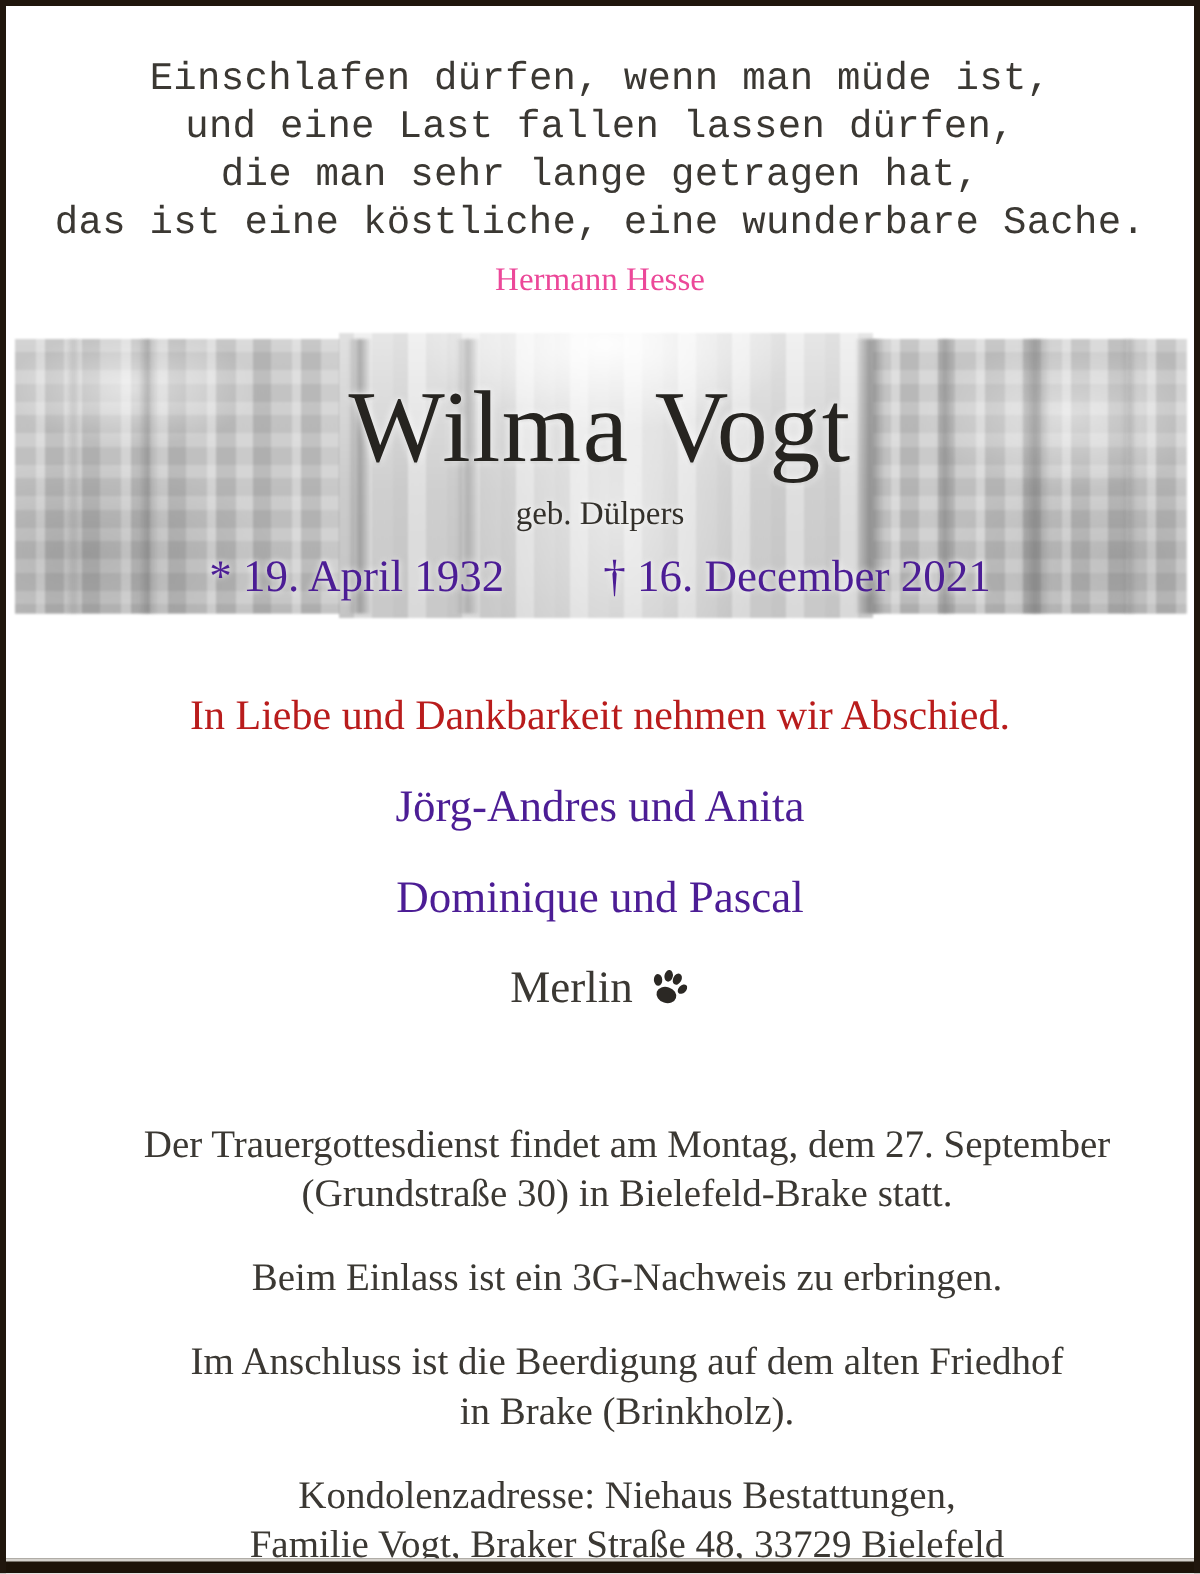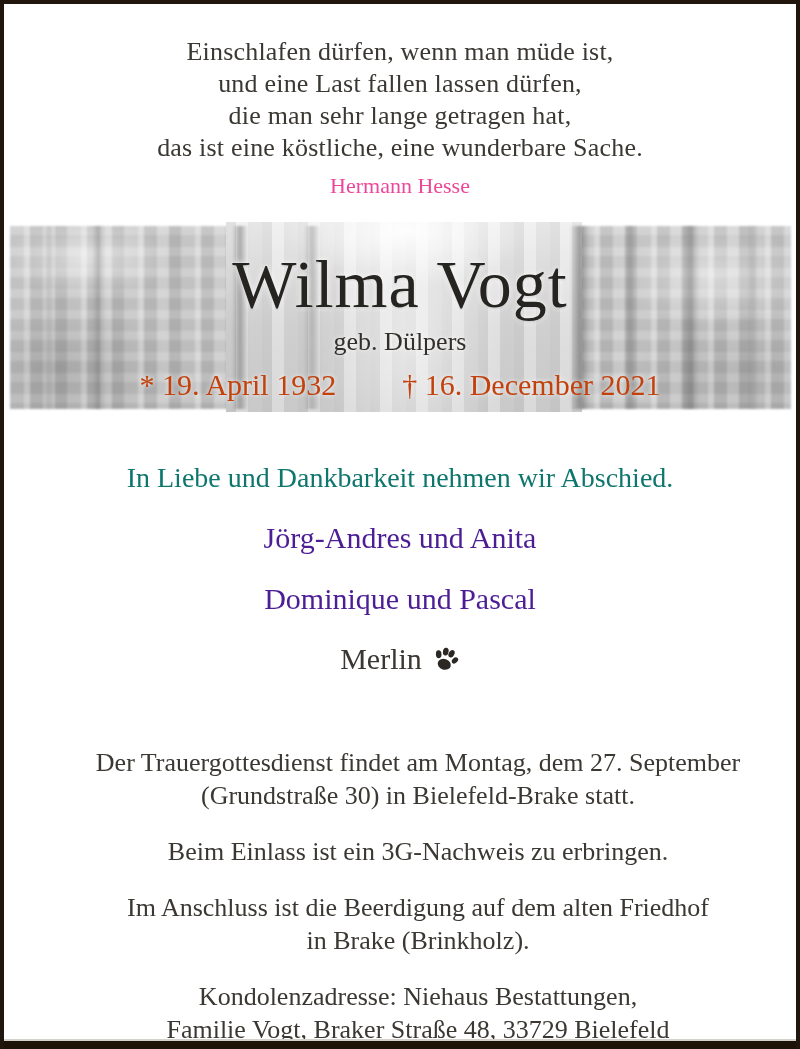--- a/index.html
+++ b/index.html
@@ -17,20 +17,21 @@
   }
 
   
   .quote {
     margin-top:32px;
     text-align:center;
     font-size:26px;
     line-height:32px;
     color:#3b3833;
     letter-spacing:0.2px;
+    font-family:Liberation Mono, monospace;
   }
   .quote-author {
     margin-top:9px;
     text-align:center;
     font-size:22px;
     color:#ec4899;
   }
 
   
   .banner {
@@ -85,39 +86,39 @@
   .deceased-name {
     font-size:68px;
     line-height:72px;
     font-weight:400;
     color:#262420;
     letter-spacing:1px;
     text-shadow:0 0 6px rgba(255,255,255,0.95), 0 0 2px rgba(255,255,255,0.8), 0 1px 2px rgba(0,0,0,0.25);
   }
   .maiden-name {
     margin-top:7px;
-    font-size:26px;
+    font-size:22px;
     line-height:30px;
     color:#33302b;
     text-shadow:0 0 5px rgba(255,255,255,0.9);
   }
   .dates-row {
     margin-top:13px;
     display:flex; justify-content:center; gap:66px;
     font-size:30px; line-height:30px;
-    color:#c2410c;
+    color:#4c1d95;
     text-shadow:0 0 5px rgba(255,255,255,0.9);
   }
 
   
   .farewell-intro {
     margin-top:50px;
     text-align:center;
     font-size:28px;
-    color:#0f766e;
+    color:#b91c1c;
   }
   .mourner-line {
     margin-top:27px;
     text-align:center;
     font-size:30px;
     color:#4c1d95;
   }
   .pet-line {
     margin-top:26px;
     text-align:center;

